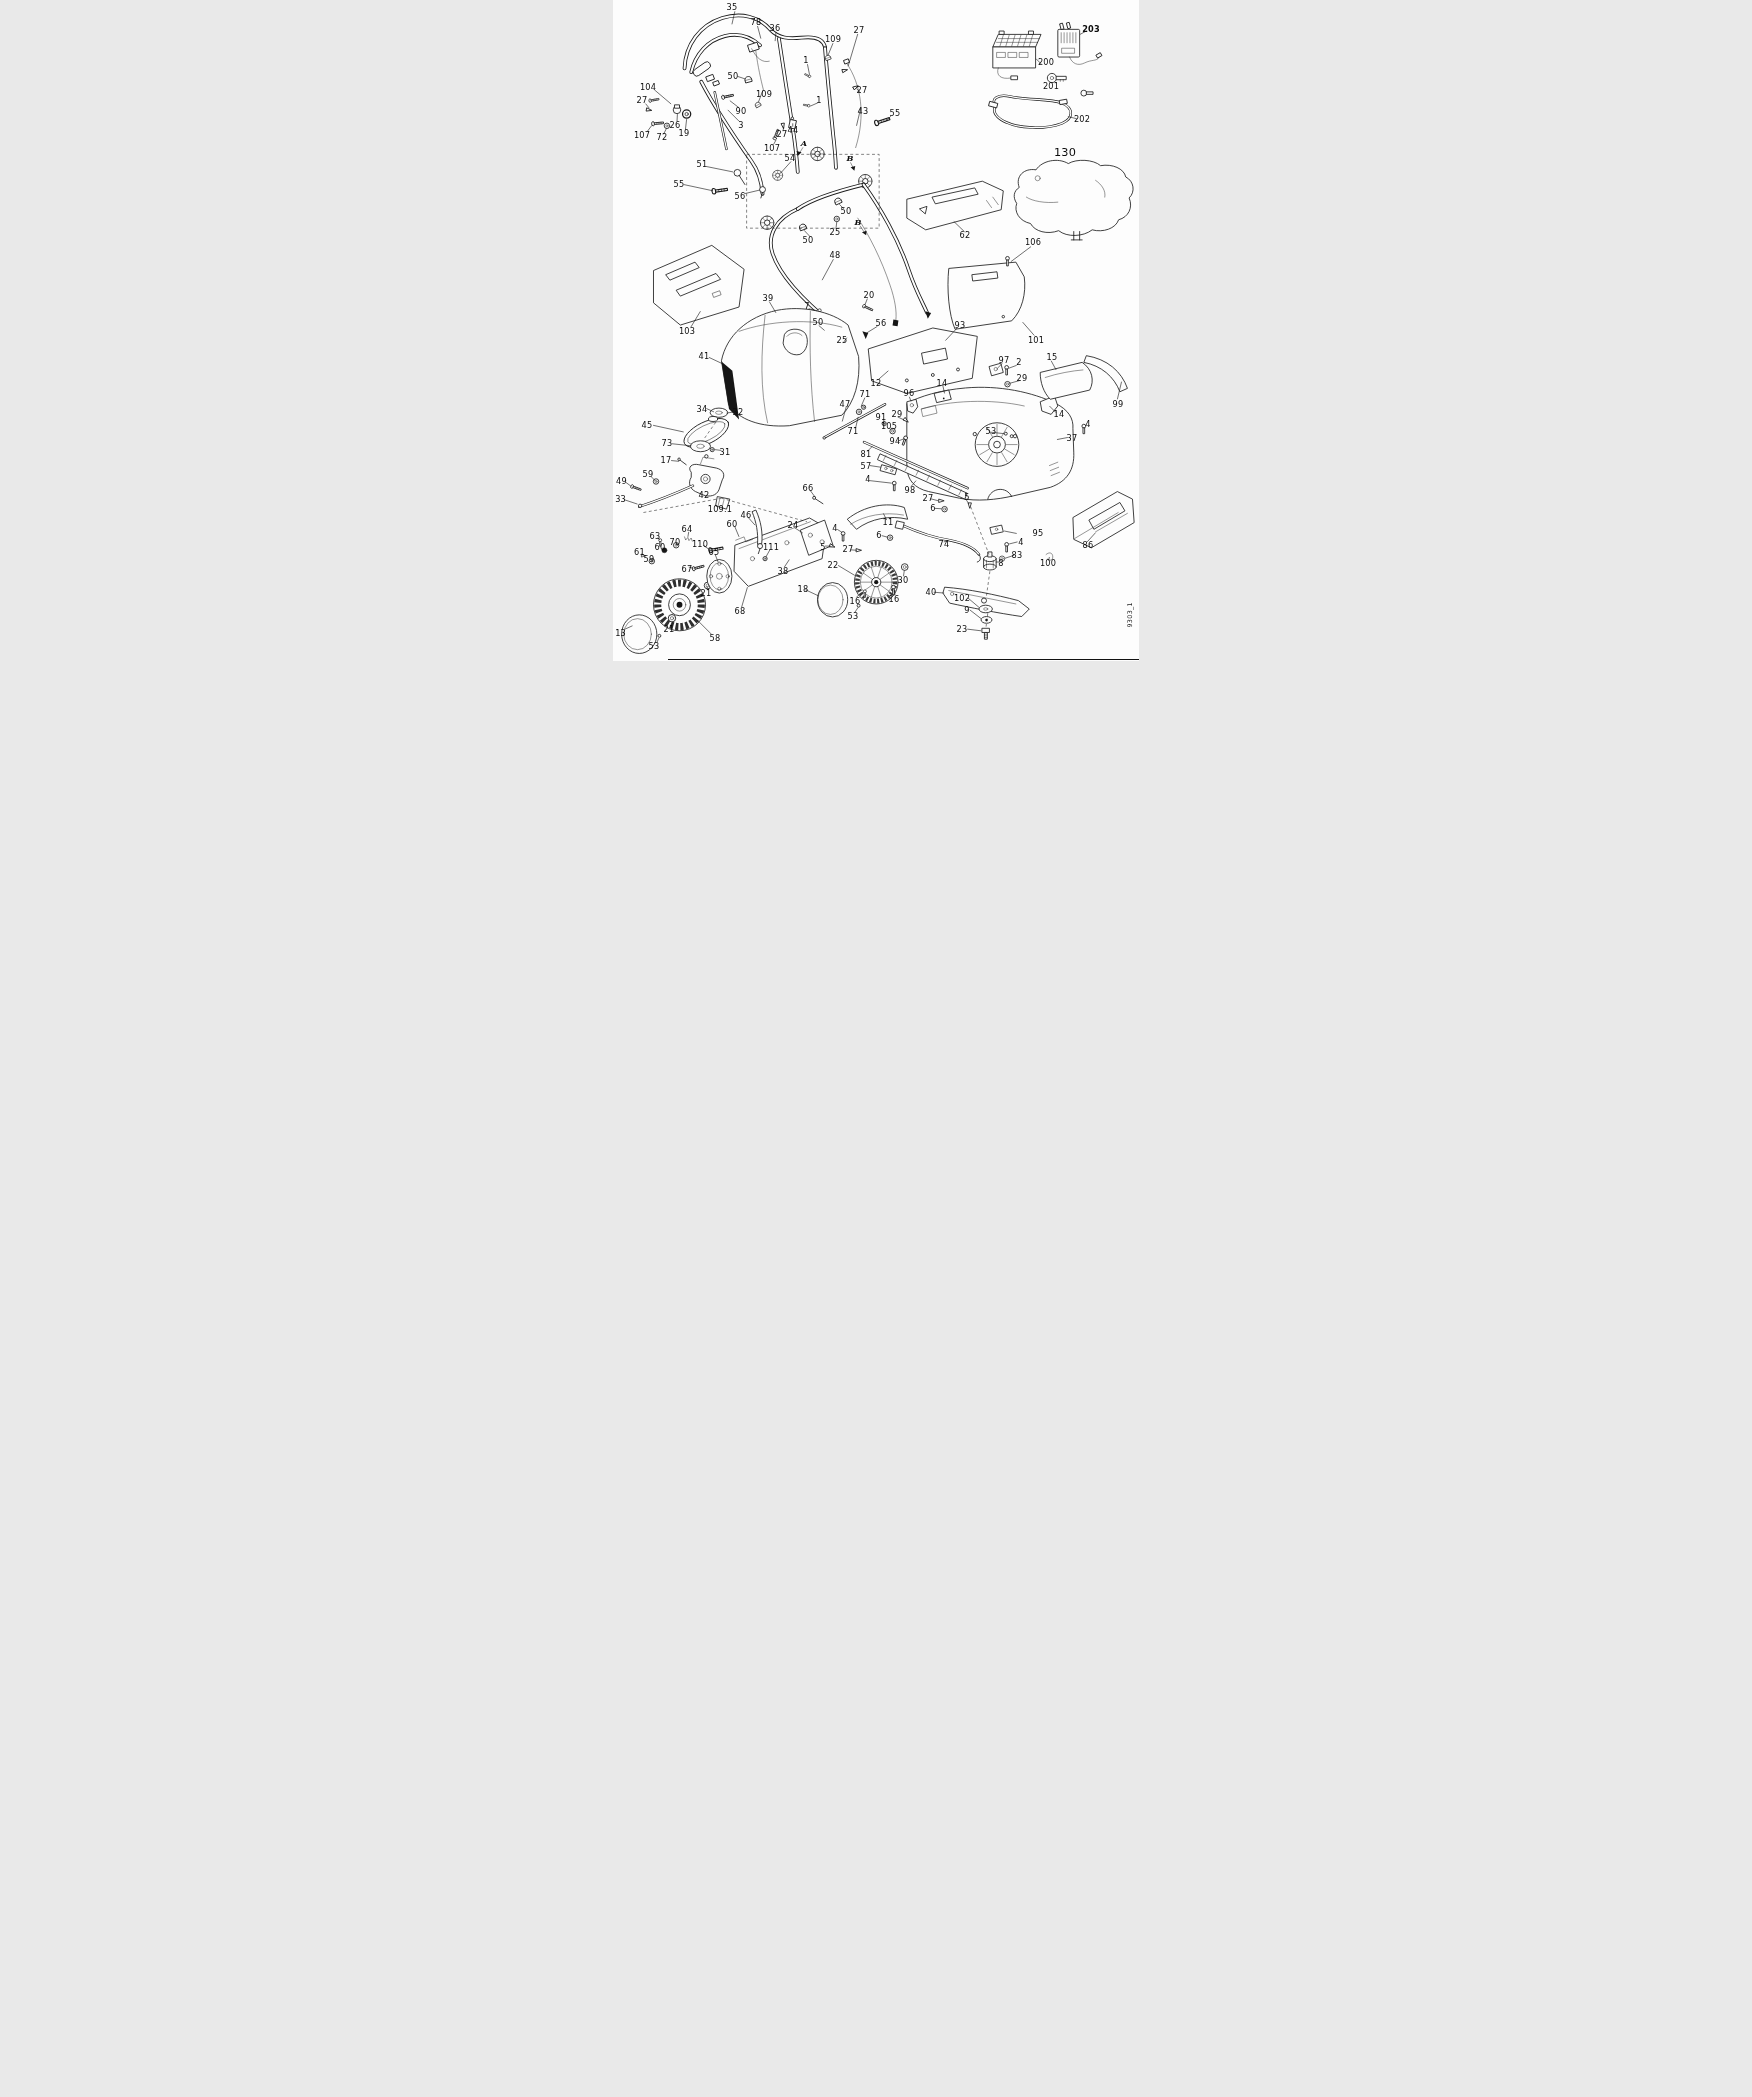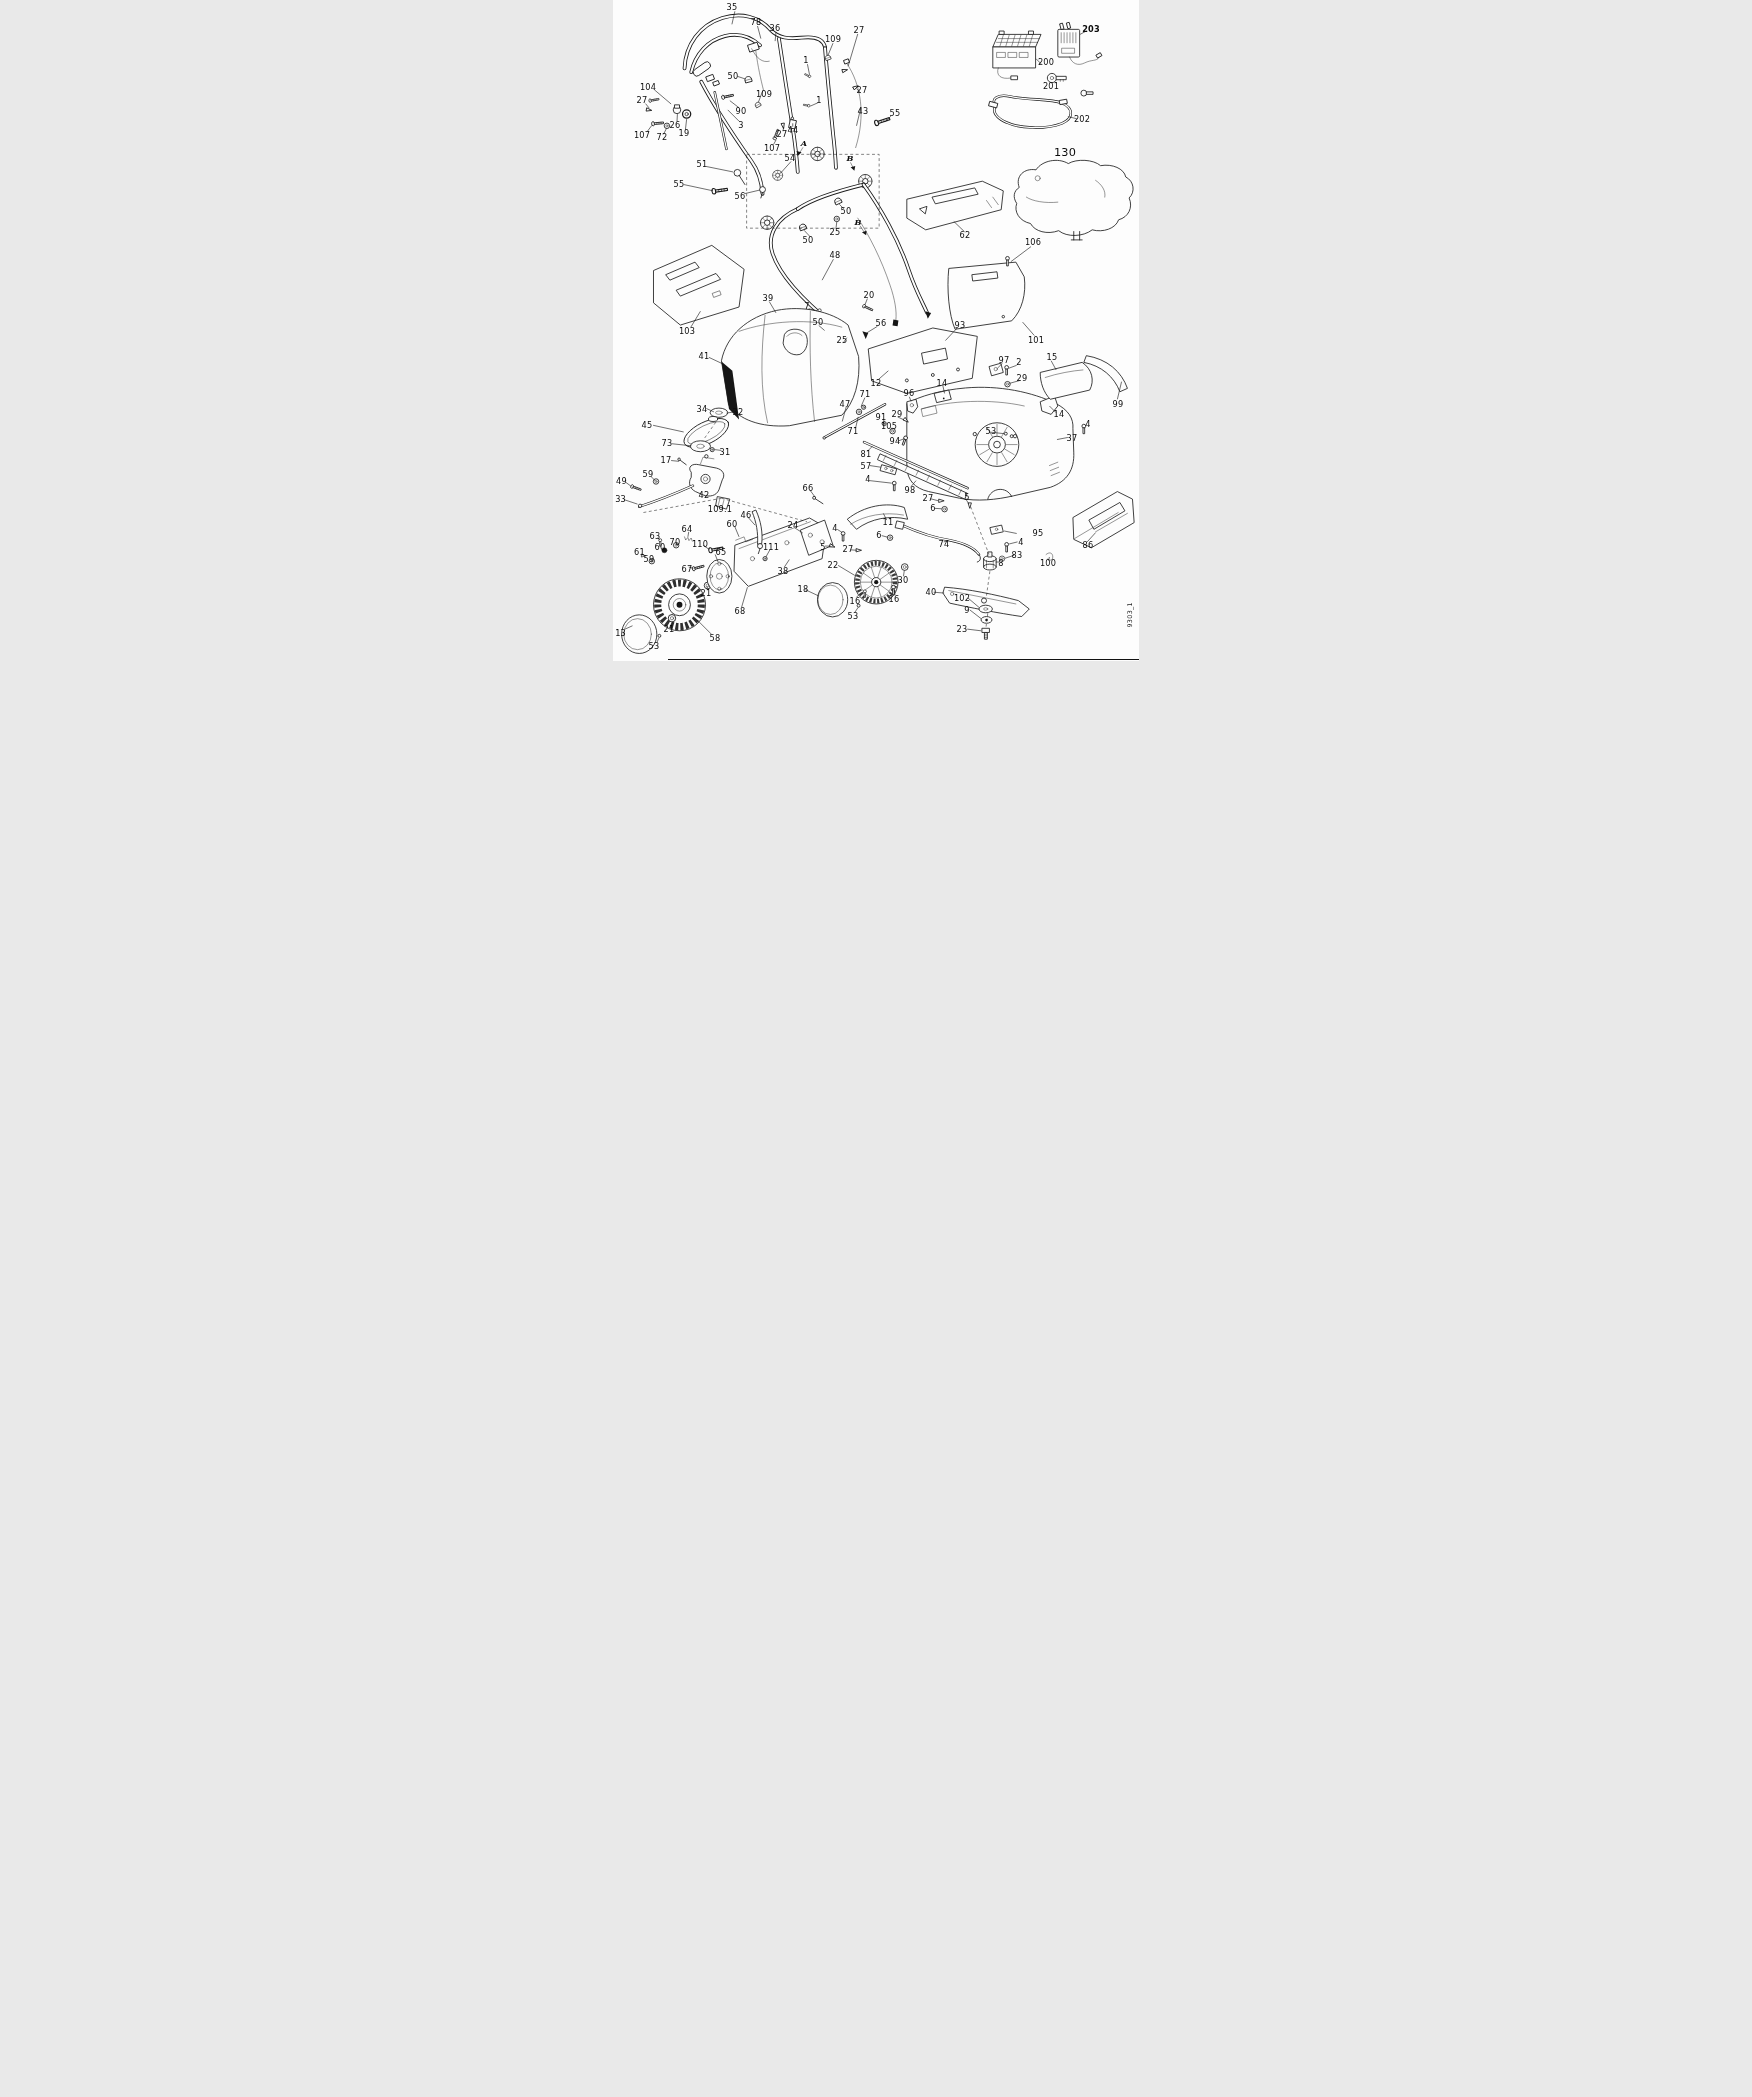--- a/index.html
+++ b/index.html
@@ -690,21 +690,21 @@
       <div class="lbl" style="left: 275px; top: 522px;">11</div>
       <div class="lbl" style="left: 475px; top: 545px;">86</div>
       <div class="lbl" style="left: 42px; top: 536px;">63</div>
       <div class="lbl" style="left: 74px; top: 529px;">64</div>
       <div class="lbl" style="left: 87px; top: 544px; text-align: right;">110</div>
       <div class="lbl" style="left: 331px; top: 544px;">74</div>
       <div class="lbl" style="left: 425px; top: 533px;">95</div>
       <div class="lbl" style="left: 408px; top: 542px;">4</div>
       <div class="lbl" style="left: 47px; top: 547px;">60</div>
       <div class="lbl" style="left: 62px; top: 542px;">70</div>
-      <div class="lbl" style="left: 108px; top: 552px;">65</div>
+      <div class="lbl" style="left: 101px; top: 552px;">65</div>
       <div class="lbl" style="left: 158px; top: 547px;">111</div>
       <div class="lbl" style="left: 210px; top: 547px;">5</div>
       <div class="lbl" style="left: 235px; top: 549px;">27</div>
       <div class="lbl" style="left: 266px; top: 535px;">6</div>
       <div class="lbl" style="left: 435px; top: 563px;">100</div>
       <div class="lbl" style="left: 26.4px; top: 552px;">61</div>
       <div class="lbl" style="left: 36px; top: 559px;">59</div>
       <div class="lbl" style="left: 74px; top: 569px;">67</div>
       <div class="lbl" style="left: 170px; top: 571px;">38</div>
       <div class="lbl" style="left: 220px; top: 565px;">22</div>

